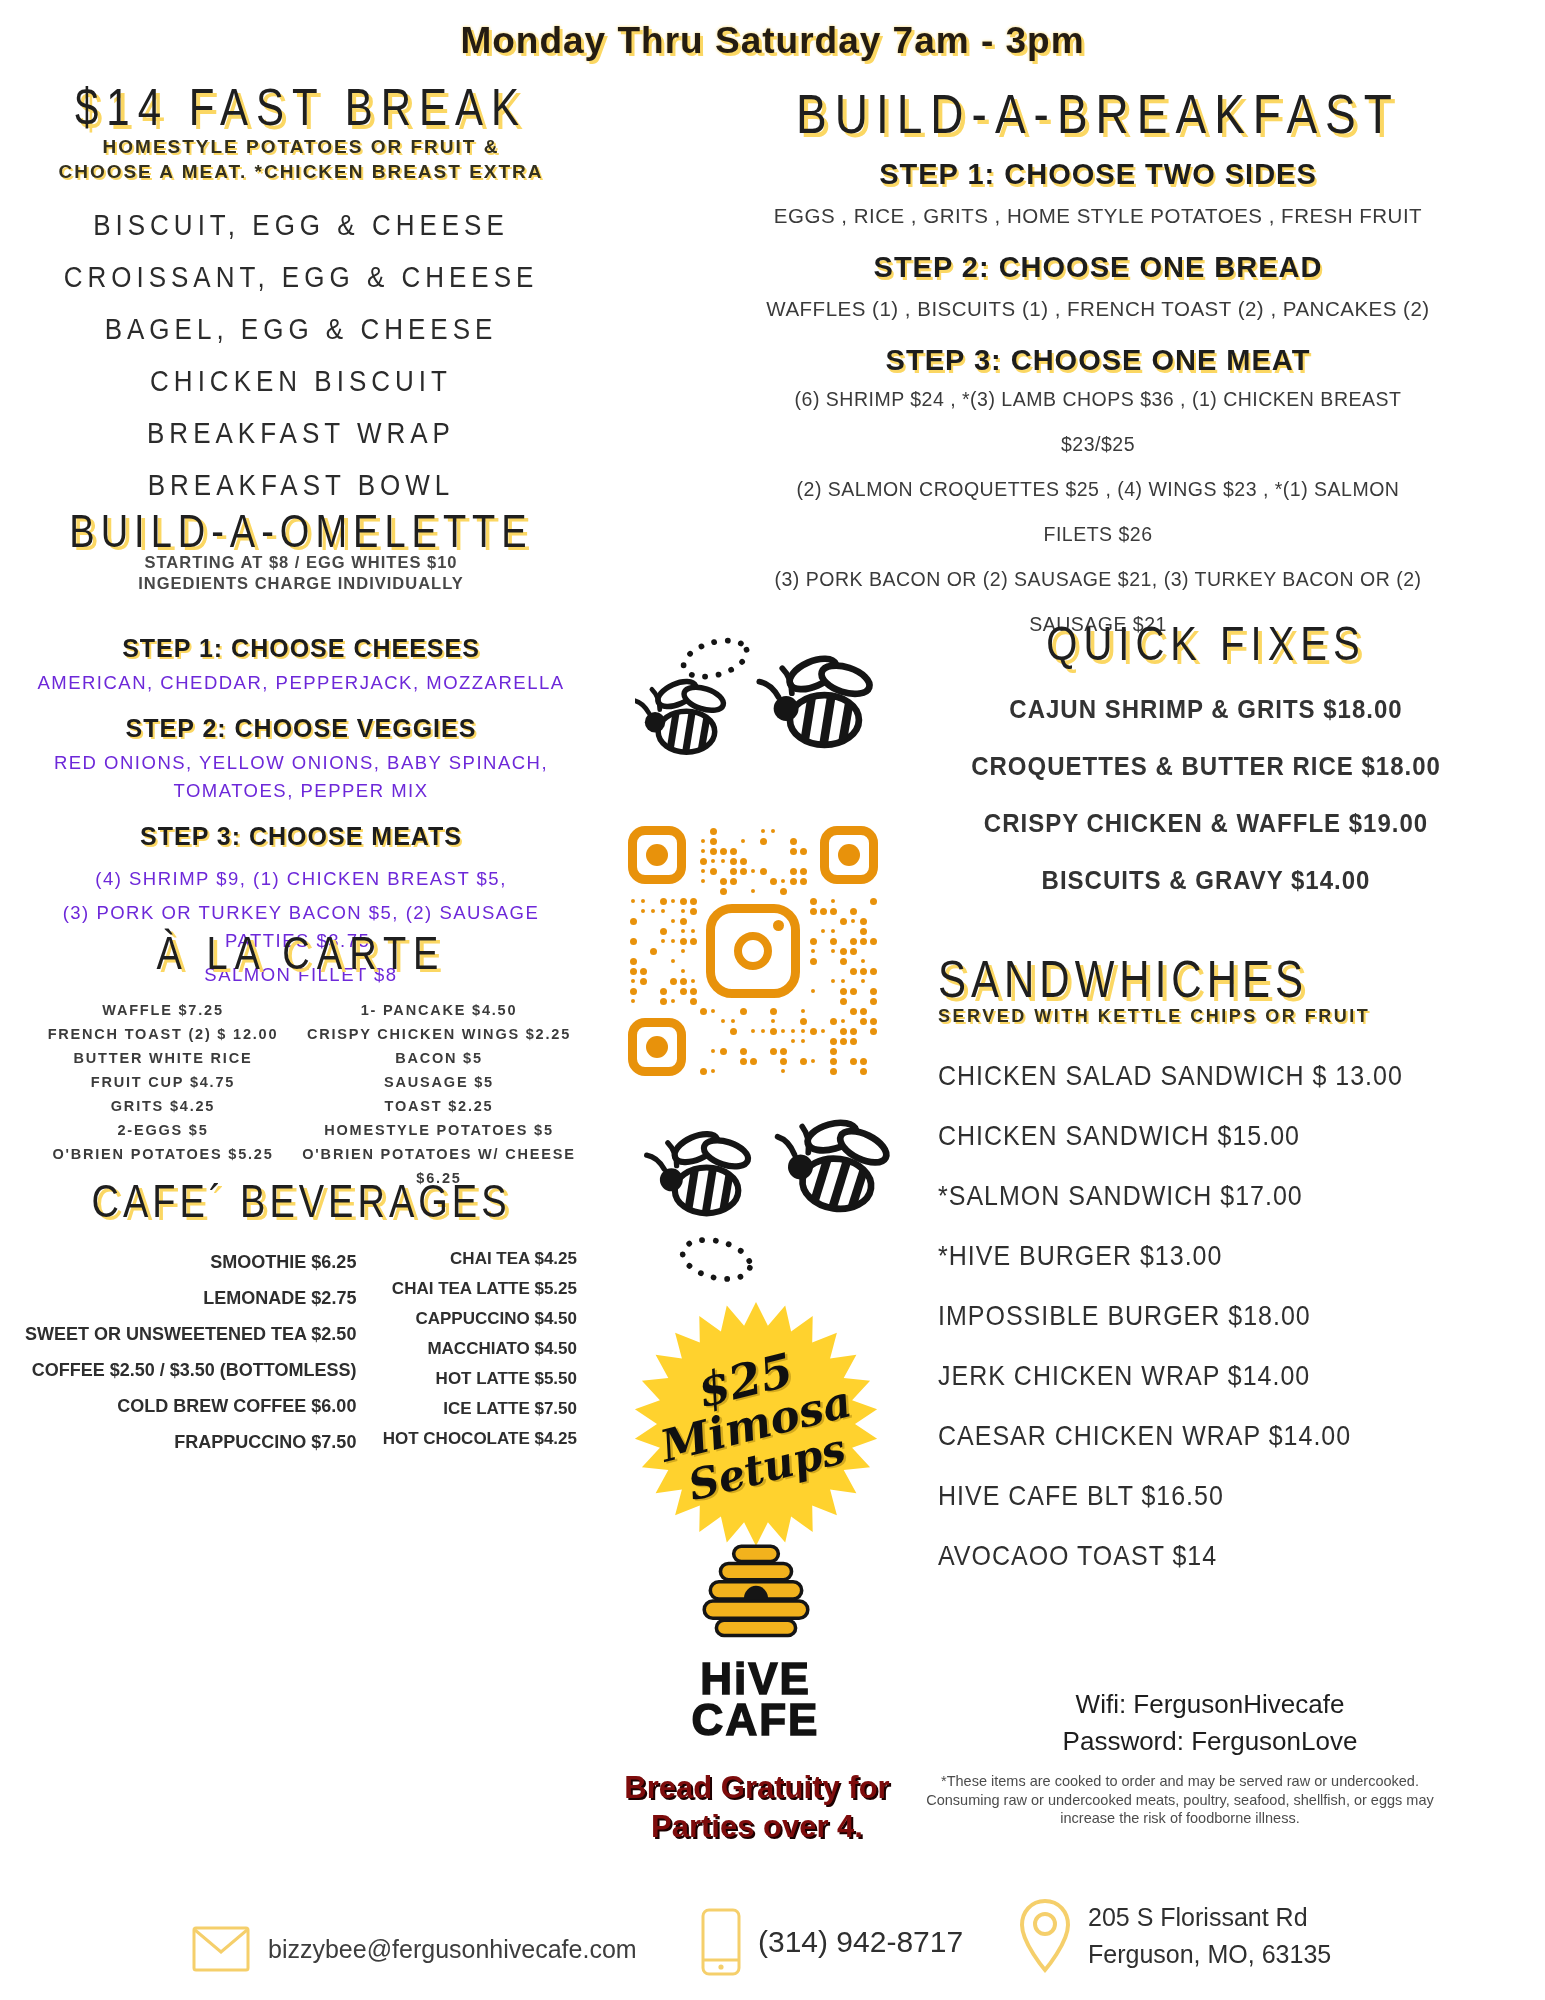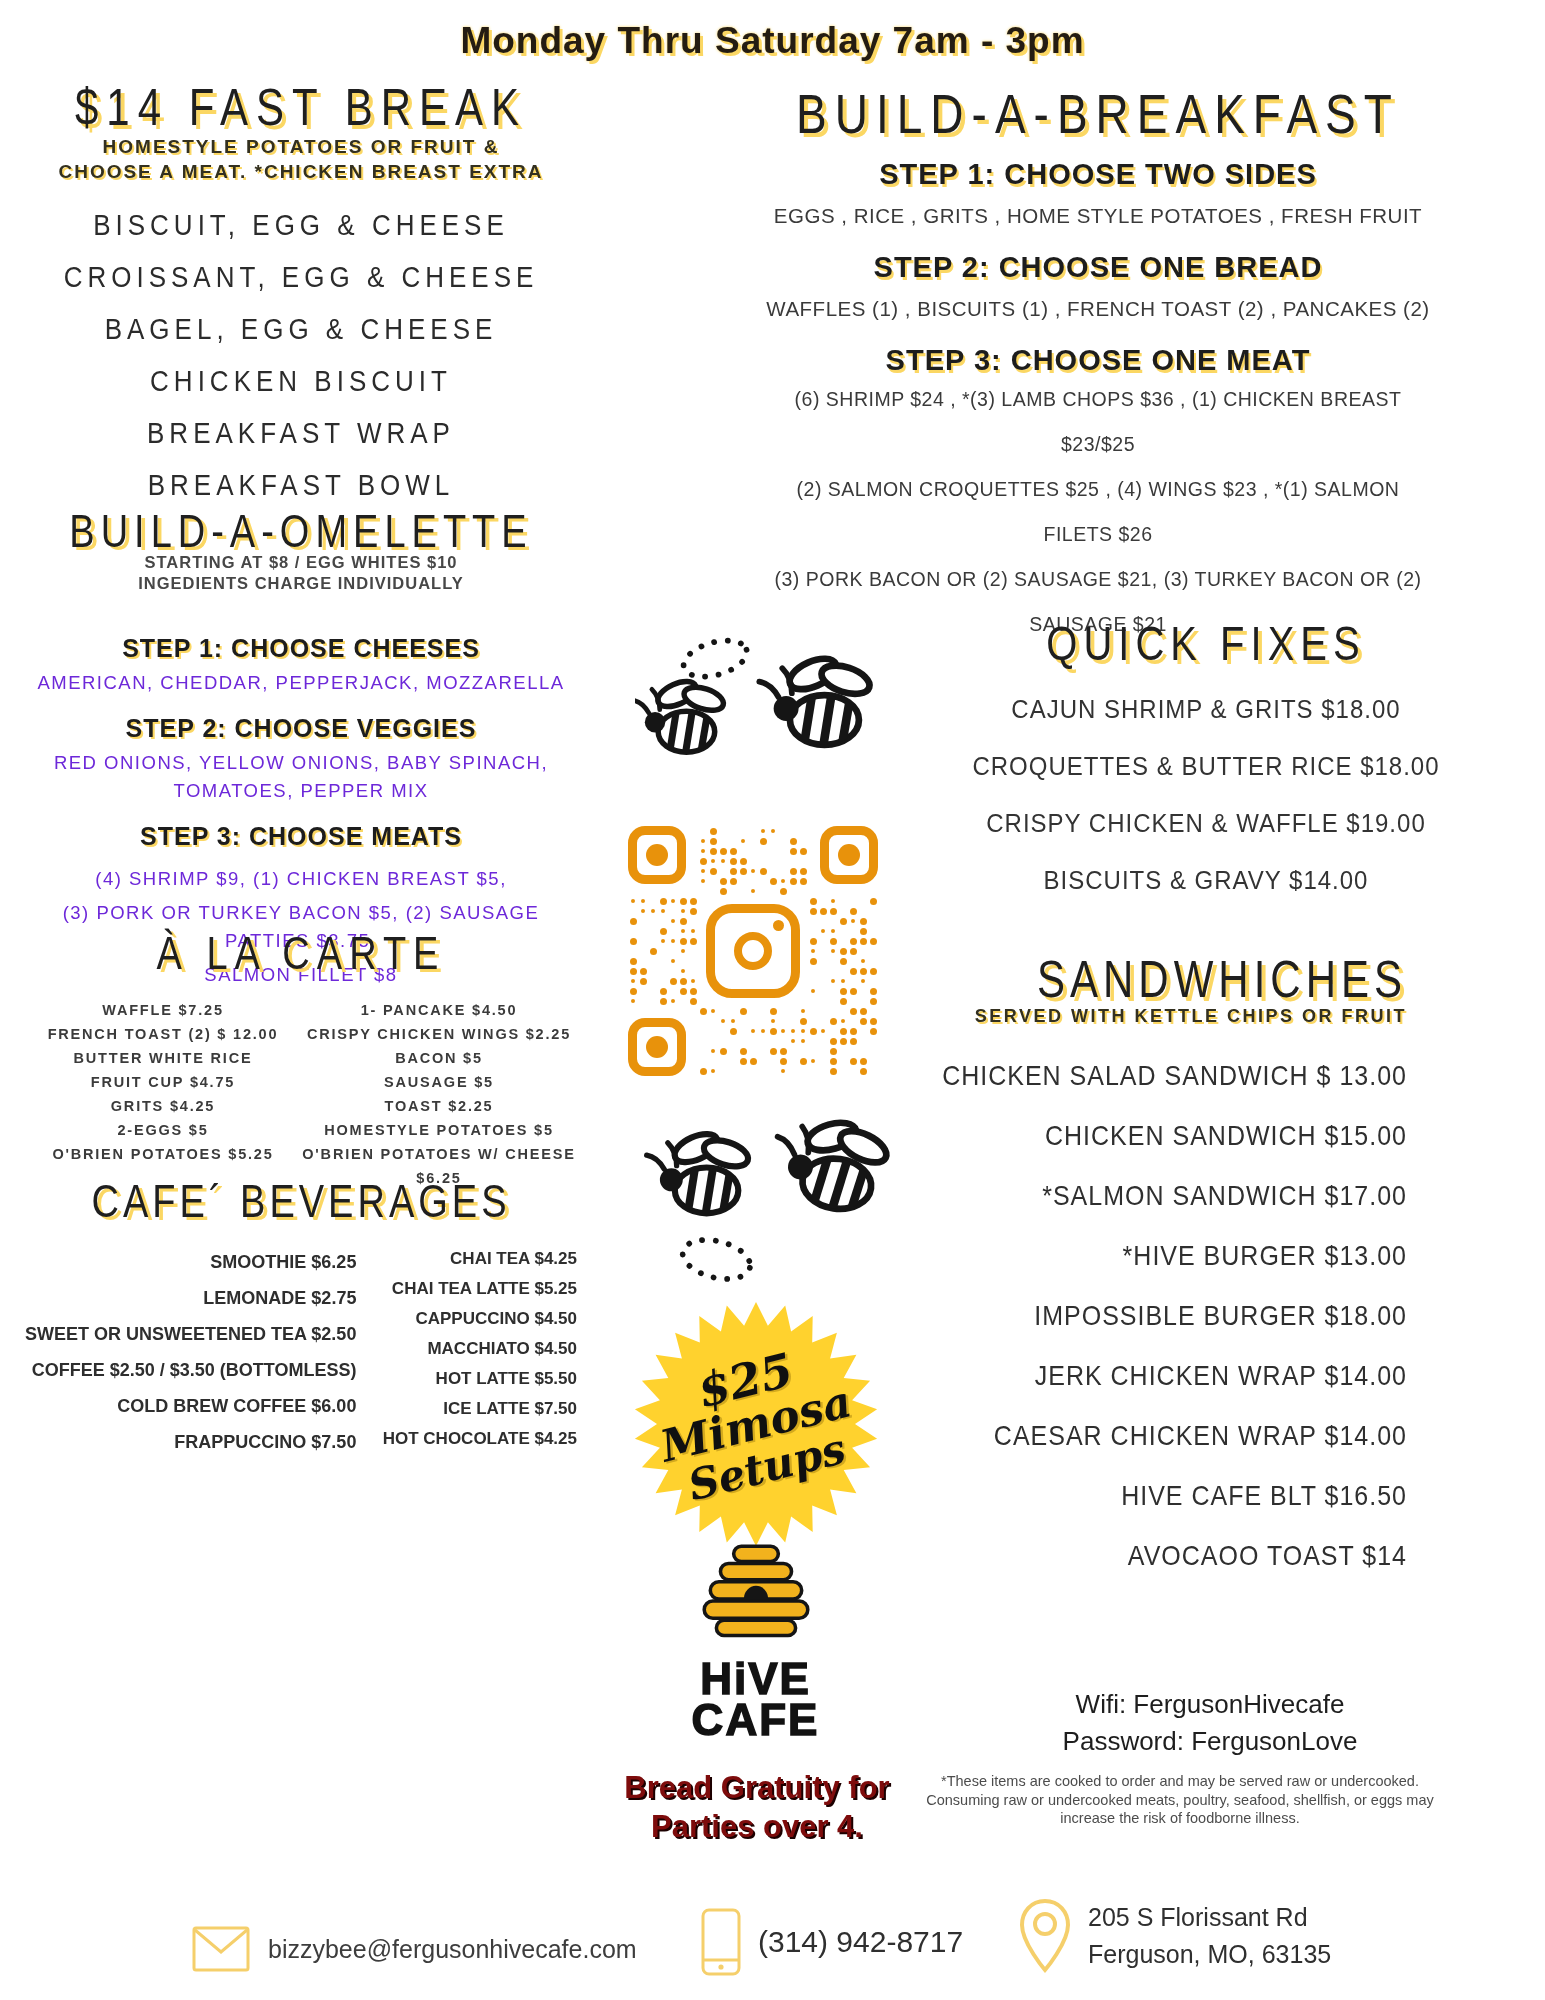--- a/index.html
+++ b/index.html
@@ -53,23 +53,23 @@
   
   .bab{position:absolute;left:762px;top:90px;width:672px;text-align:center;}
   .bab .t{font-size:46px;letter-spacing:8px;}
   .bab .step-label{font-size:29px;margin-top:20px;text-shadow:2px 3px 0 #FBD763;}
   .bab .line{font-size:20.5px;letter-spacing:0.5px;color:#3a3a3a;line-height:30px;margin-top:10px;}
   .bab .meat .line{font-size:19.5px;line-height:45px;margin-top:0;}
 
   .quick{position:absolute;left:950px;top:622px;width:512px;text-align:center;}
   .quick .t{font-size:40px;letter-spacing:6px;}
   .quick li{font-size:24px;letter-spacing:1px;color:#333;line-height:57px;list-style:none;}
-  .quick ul{margin:16px 0 0;padding:0;}
-
-  .sand{position:absolute;left:887px;top:958px;width:520px;text-align:right;}
+  .quick ul{margin:16px 0 0;padding:0;font-weight:bold;}
+
+  .sand{position:absolute;left:938px;top:958px;width:520px;text-align:left;}
   .sand .t{font-size:42px;letter-spacing:5px;}
   .sand .sub{font-size:18px;margin-top:4px;letter-spacing:2.5px;}
   .sand ul{margin:18px 0 0;padding:0;}
   .sand li{font-size:25px;letter-spacing:1px;color:#2f2f2f;line-height:60px;list-style:none;}
 
   .wifi{position:absolute;left:960px;top:1686px;width:500px;text-align:center;
         font-size:26px;color:#1e1e1e;line-height:37px;}
   .disclaimer{position:absolute;left:922px;top:1772px;width:516px;text-align:center;
         font-size:14.5px;color:#4c4c4c;line-height:18.5px;}
 

